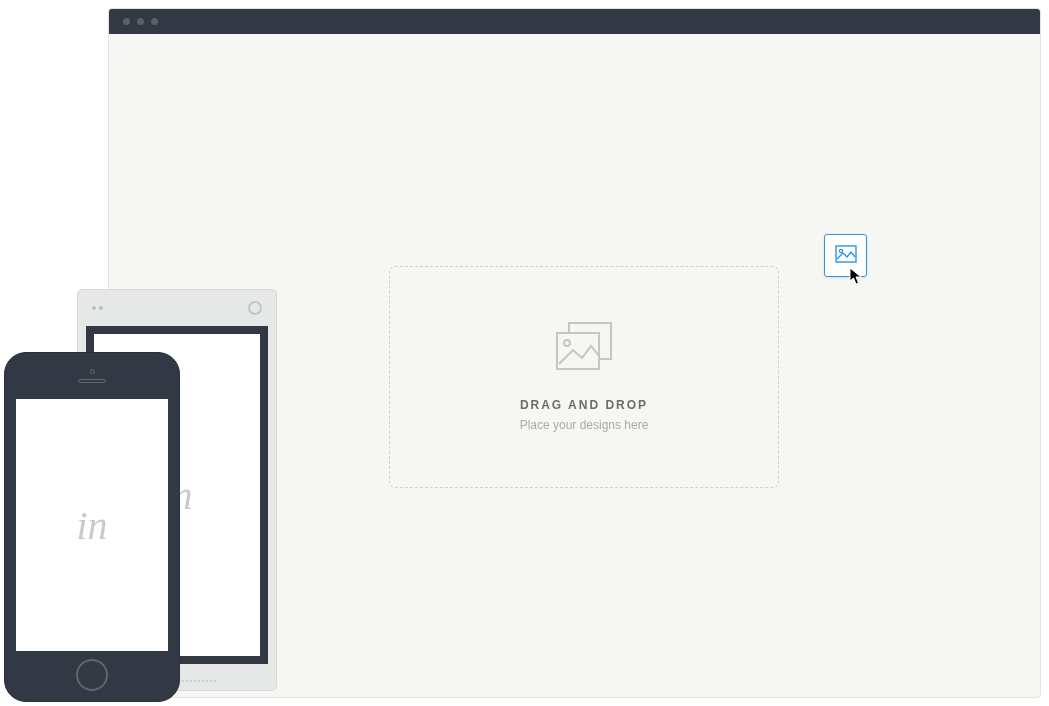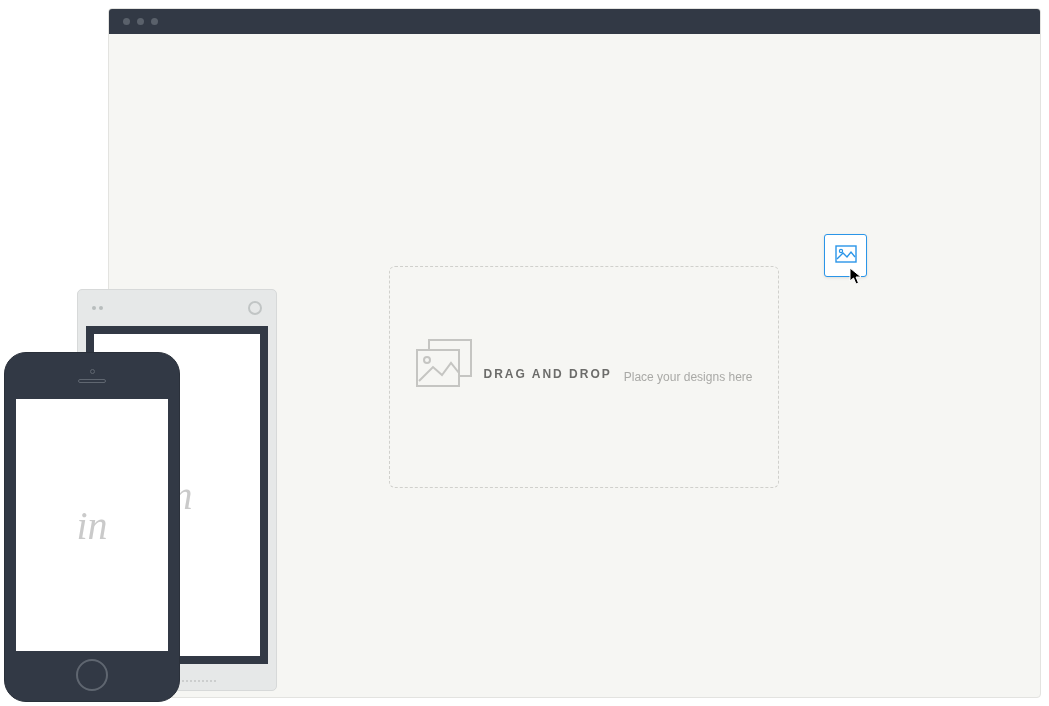--- a/index.html
+++ b/index.html
@@ -46,24 +46,23 @@
     
     .drop-zone {
       position: absolute;
       top: 257px;
       left: 280px;
       width: 390px;
       height: 222px;
       border: 1px dashed #d0d0cc;
       border-radius: 6px;
       display: flex;
-      flex-direction: row;
-      align-items: center;
-      justify-content: center;
-      gap: 12px;
+      flex-direction: column;
+      align-items: center;
+      justify-content: center;
     }
     .drop-icon-wrap {
       margin-bottom: 22px;
     }
     .drop-title {
       font-size: 12px;
       font-weight: 700;
       letter-spacing: 2px;
       color: #6c6c6a;
       margin-bottom: 6px;

